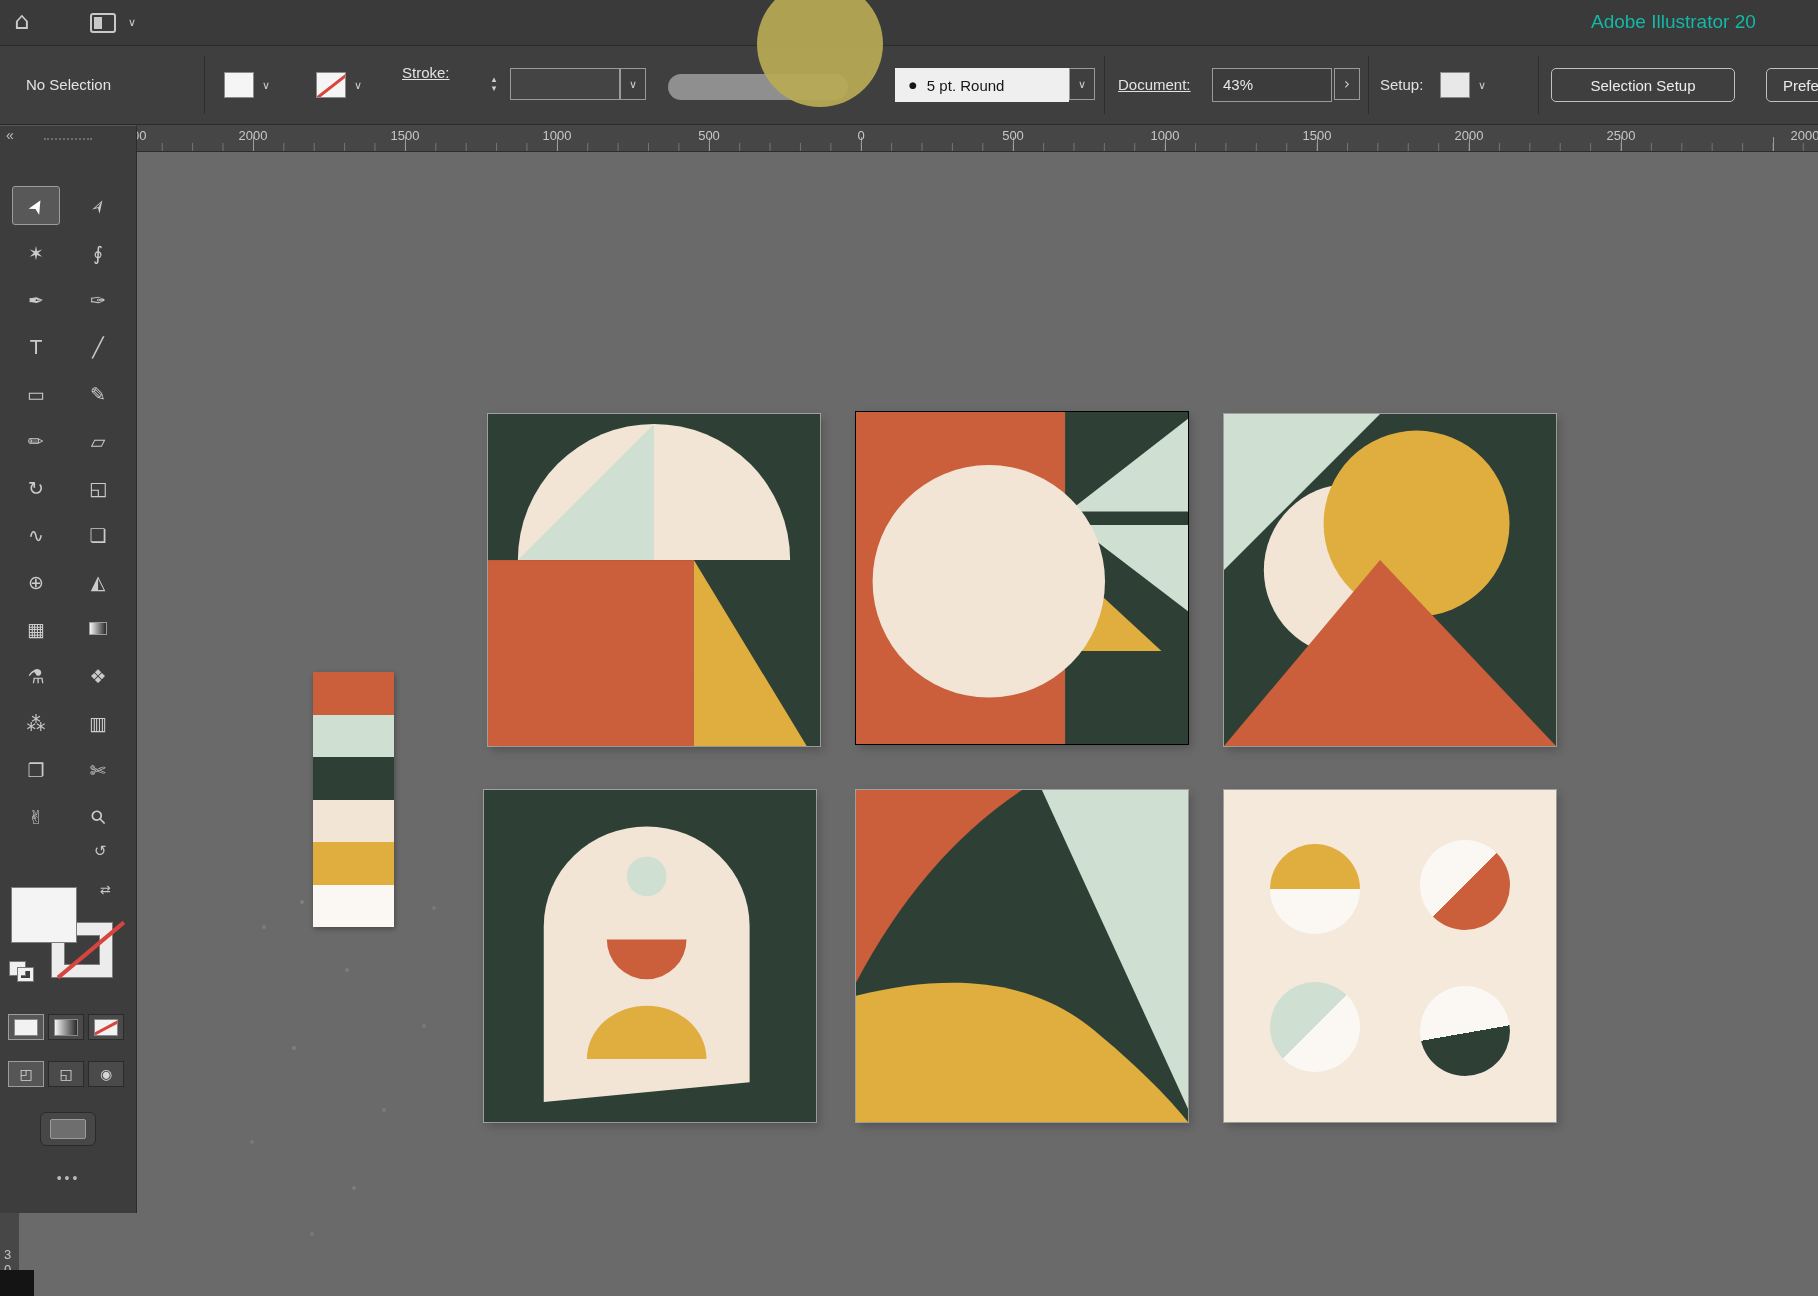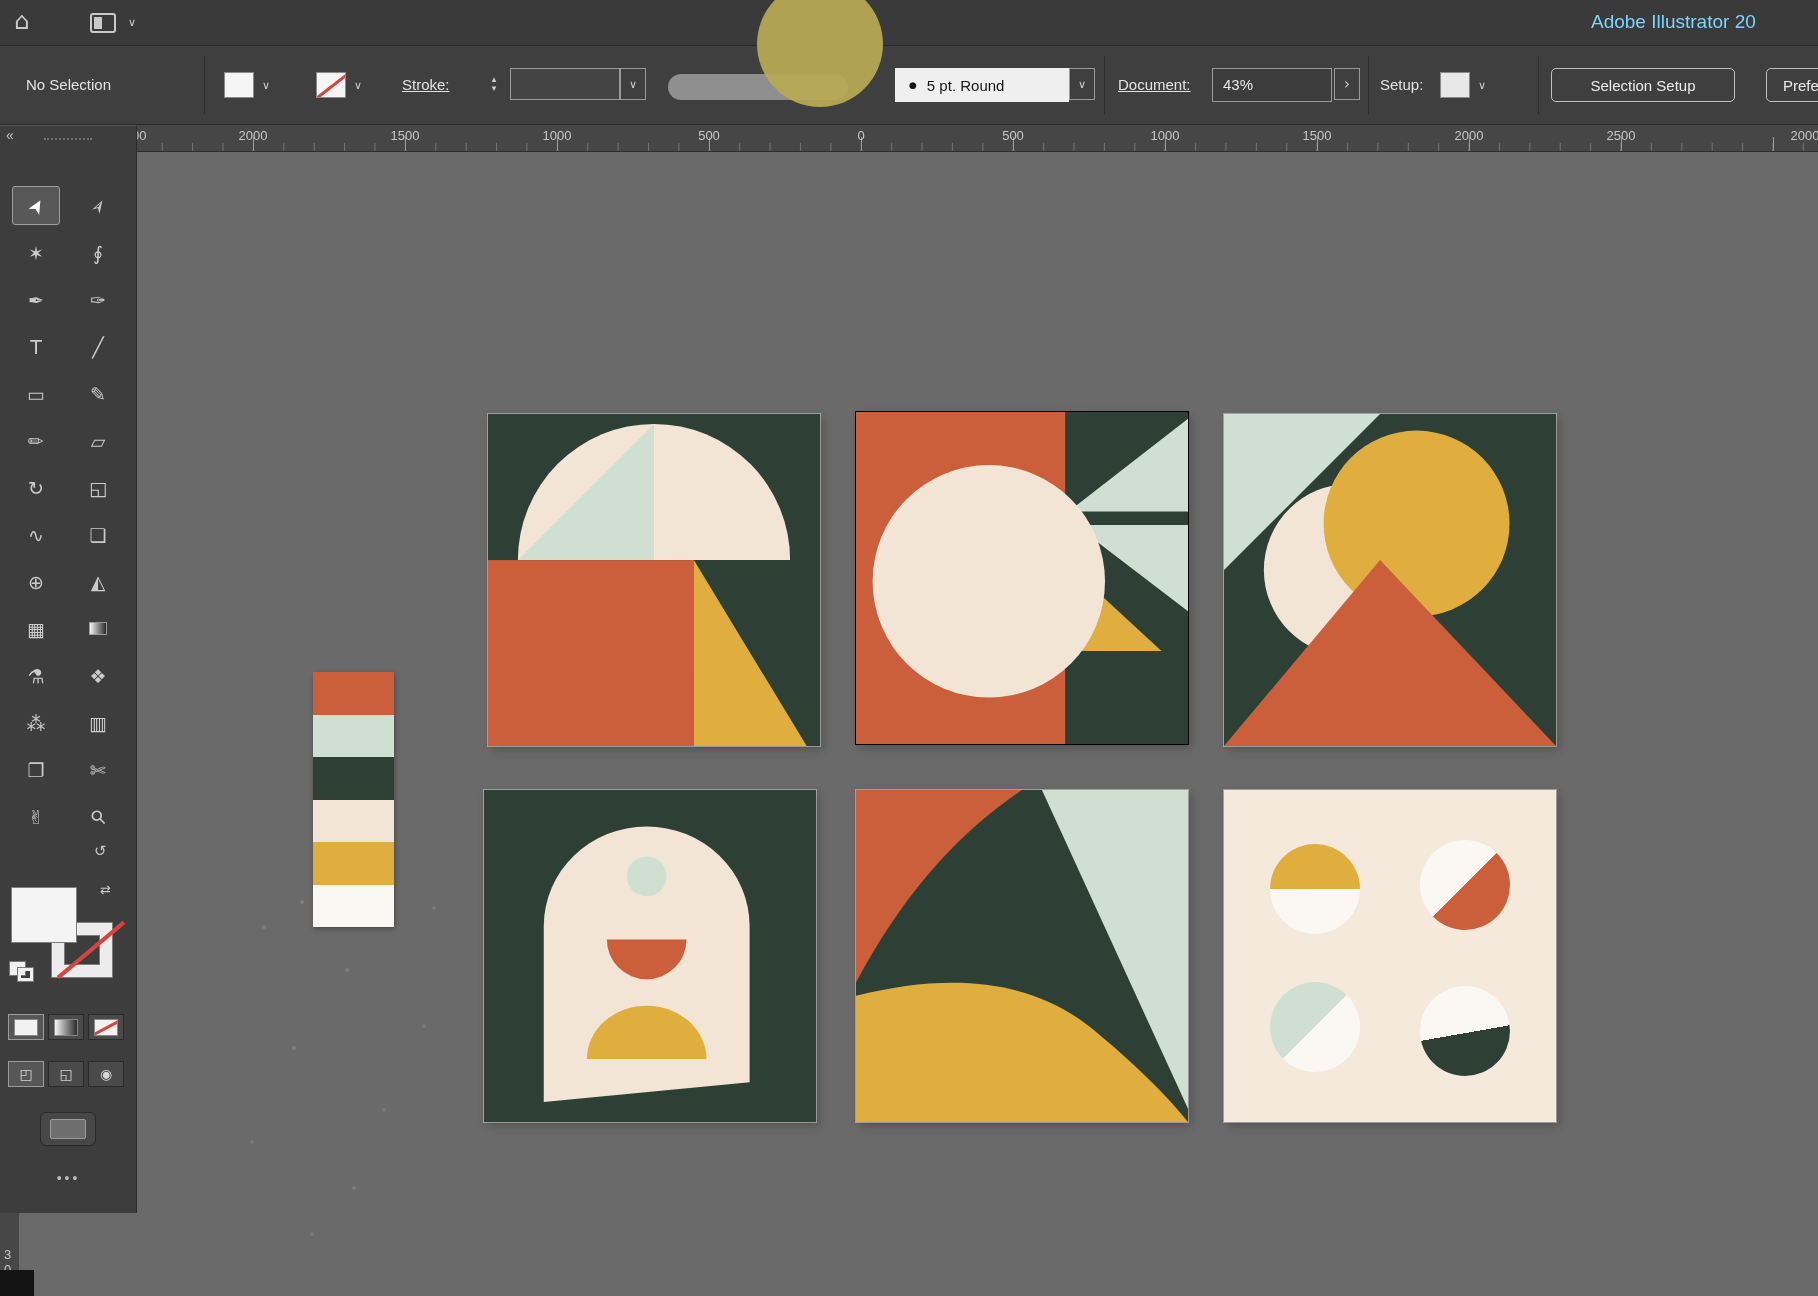--- a/index.html
+++ b/index.html
@@ -14,21 +14,21 @@
        font-family:"Liberation Sans",sans-serif;color:#ddd}
 
   
   .titlebar{position:absolute;left:0;top:0;width:1818px;height:46px;background:var(--ui-titlebar);
             border-bottom:1px solid #2b2b2b;z-index:30}
   .home{position:absolute;left:14px;top:7px;font-size:24px;color:#c9c9c9;font-family:"DejaVu Sans",sans-serif}
   .wsicon{position:absolute;left:90px;top:13px;width:26px;height:20px;border:2px solid #c9c9c9;border-radius:3px}
   .wsicon i{position:absolute;left:2px;top:2px;width:8px;height:12px;background:#c9c9c9}
   .chev{font-size:11px;color:#cfcfcf;font-family:"DejaVu Sans",sans-serif}
   .title{position:absolute;left:1591px;top:11px;width:227px;height:26px;overflow:hidden;white-space:nowrap;
-         font-size:19px;color:#7dd3fc}
+         font-size:19px;color:#14b8a6}
 
   
   .controlbar{position:absolute;left:0;top:46px;width:1818px;height:79px;background:var(--ui-controlbar);
               border-bottom:1px solid #2a2a2a;z-index:30}
   .cb-text{position:absolute;font-size:15px;color:#e2e2e2;line-height:30px;white-space:nowrap}
   .underl{text-decoration:underline}
   .vsep{position:absolute;top:10px;height:58px;width:1px;background:#2e2e2e}
   .swatchbox{position:absolute;width:30px;height:26px;background:#f5f5f5;border:1px solid #8a8a8a}
   .slashed{overflow:hidden}
   .slashed::after{content:"";position:absolute;left:-6px;top:11px;width:44px;height:3px;
@@ -144,21 +144,21 @@
 
   <span class="swatchbox" style="left:224px;top:26px"></span>
   <span class="chevbtn" style="left:256px;top:26px">
       <span class="chev">∨</span>
     </span>
   <span class="swatchbox slashed" style="left:316px;top:26px"></span>
   <span class="chevbtn" style="left:348px;top:26px">
       <span class="chev">∨</span>
     </span>
 
-  <span class="cb-text underl" style="left:402px;top:24px">Stroke:</span>
+  <span class="cb-text underl" style="left:402px;top:12px">Stroke:</span>
   <span class="stepper" style="left:486px;top:22px">
     <i>▴</i>
     <i>▾</i>
   </span>
   <span class="dropbox" style="left:510px;top:22px;width:110px"></span>
   <span class="chevbox" style="left:620px;top:22px">
       <span class="chev">∨</span>
     </span>
 
   <span class="brushcap" style="left:668px;top:28px"></span>

